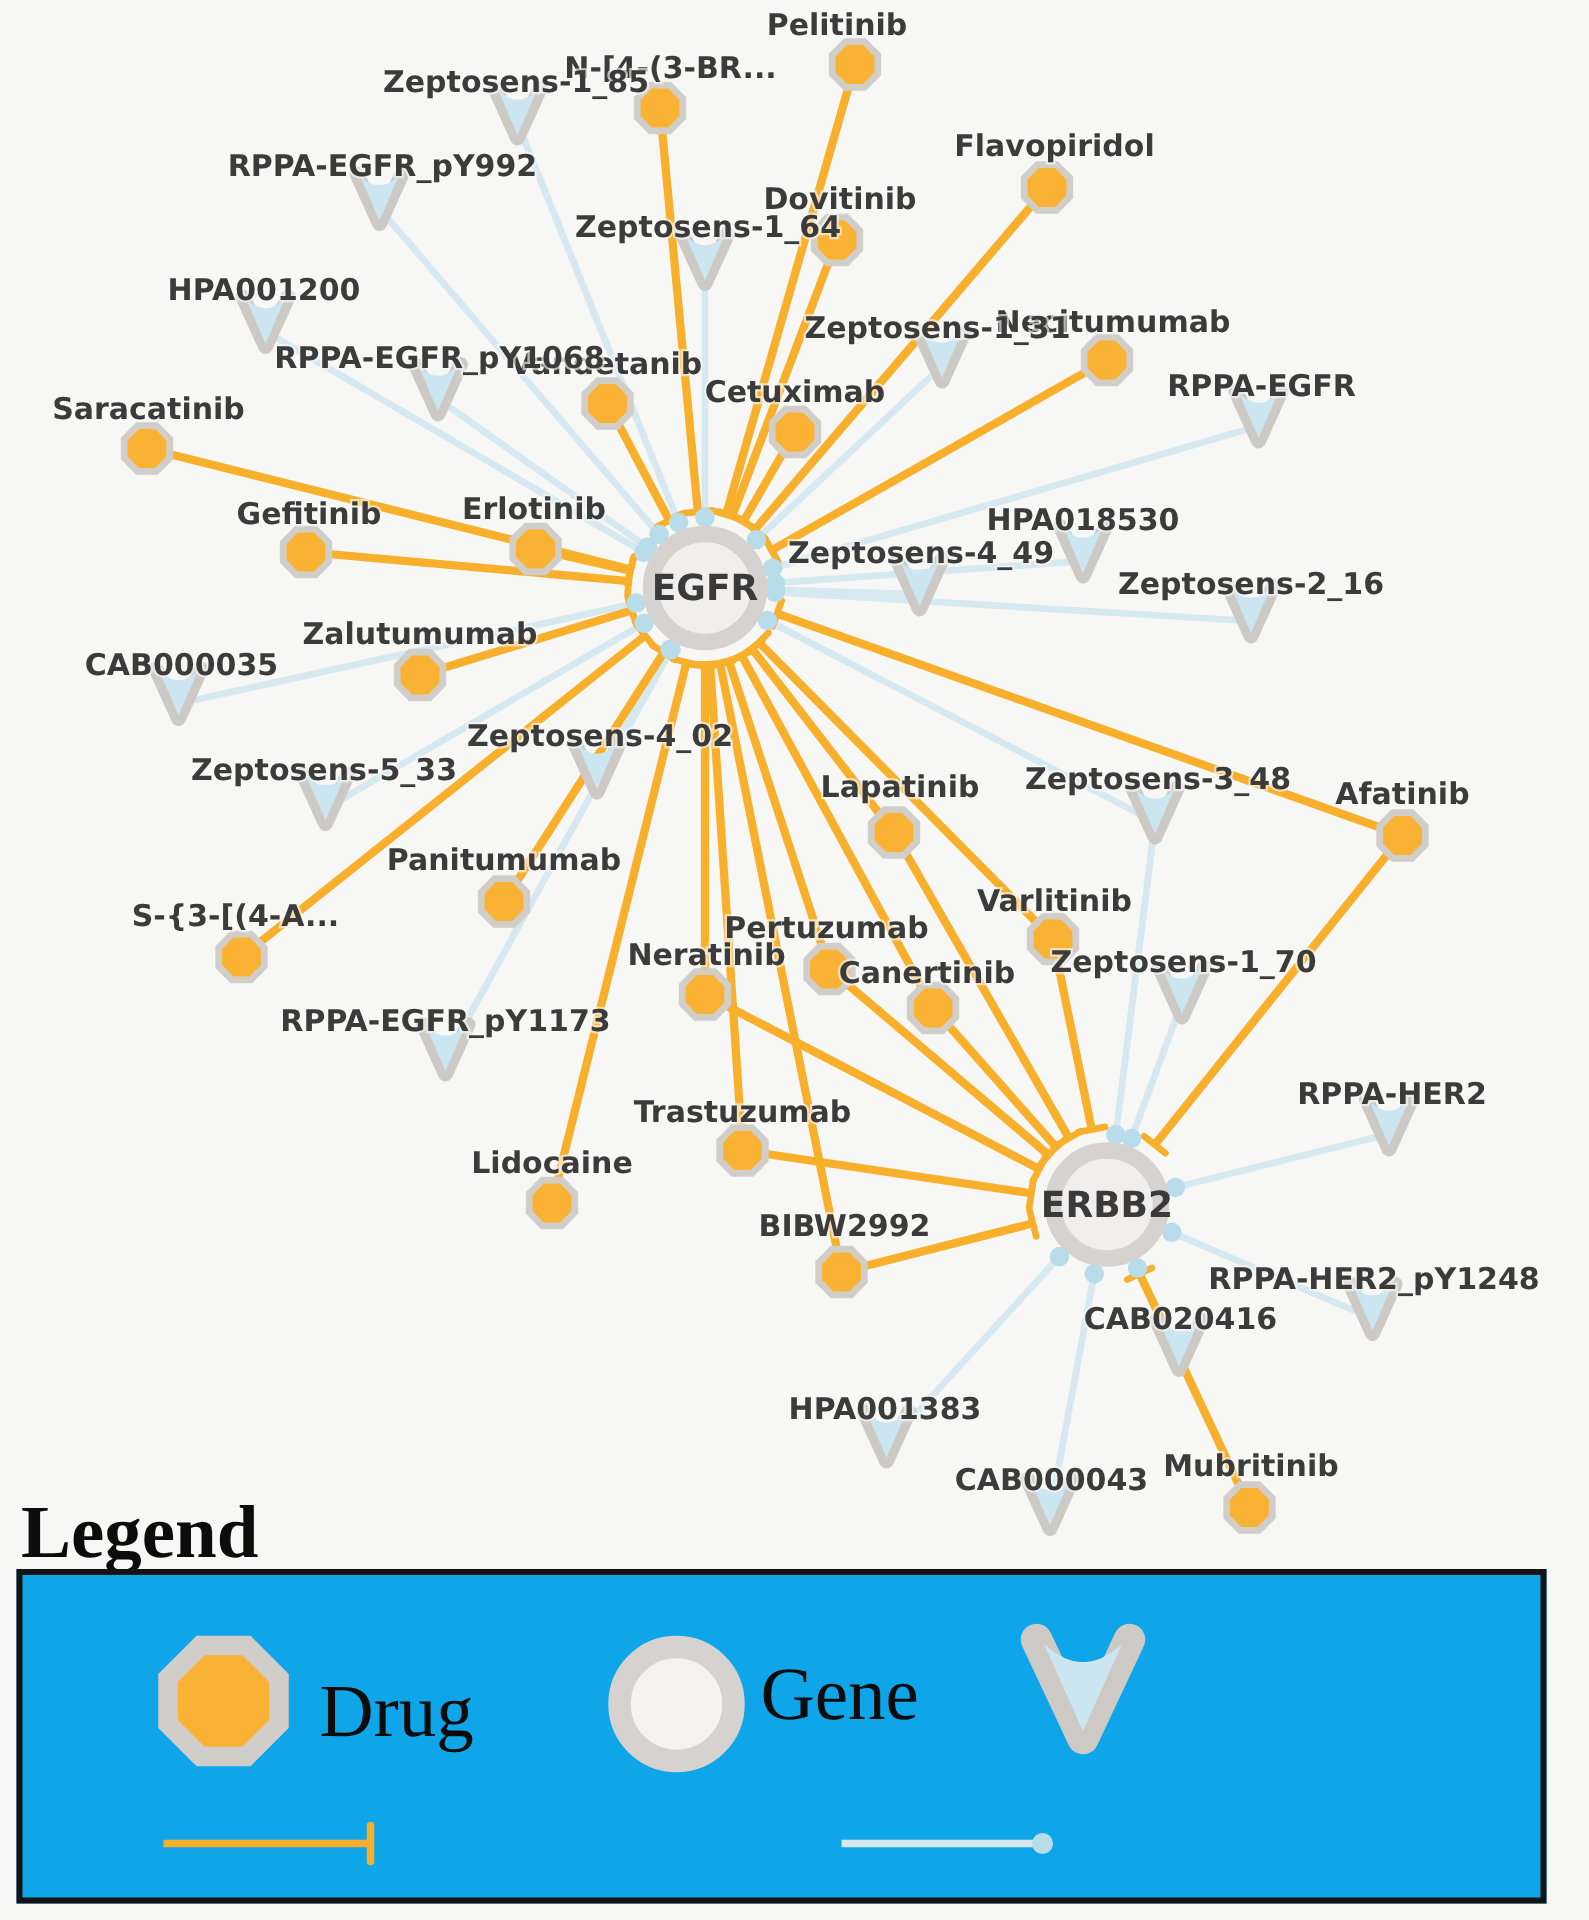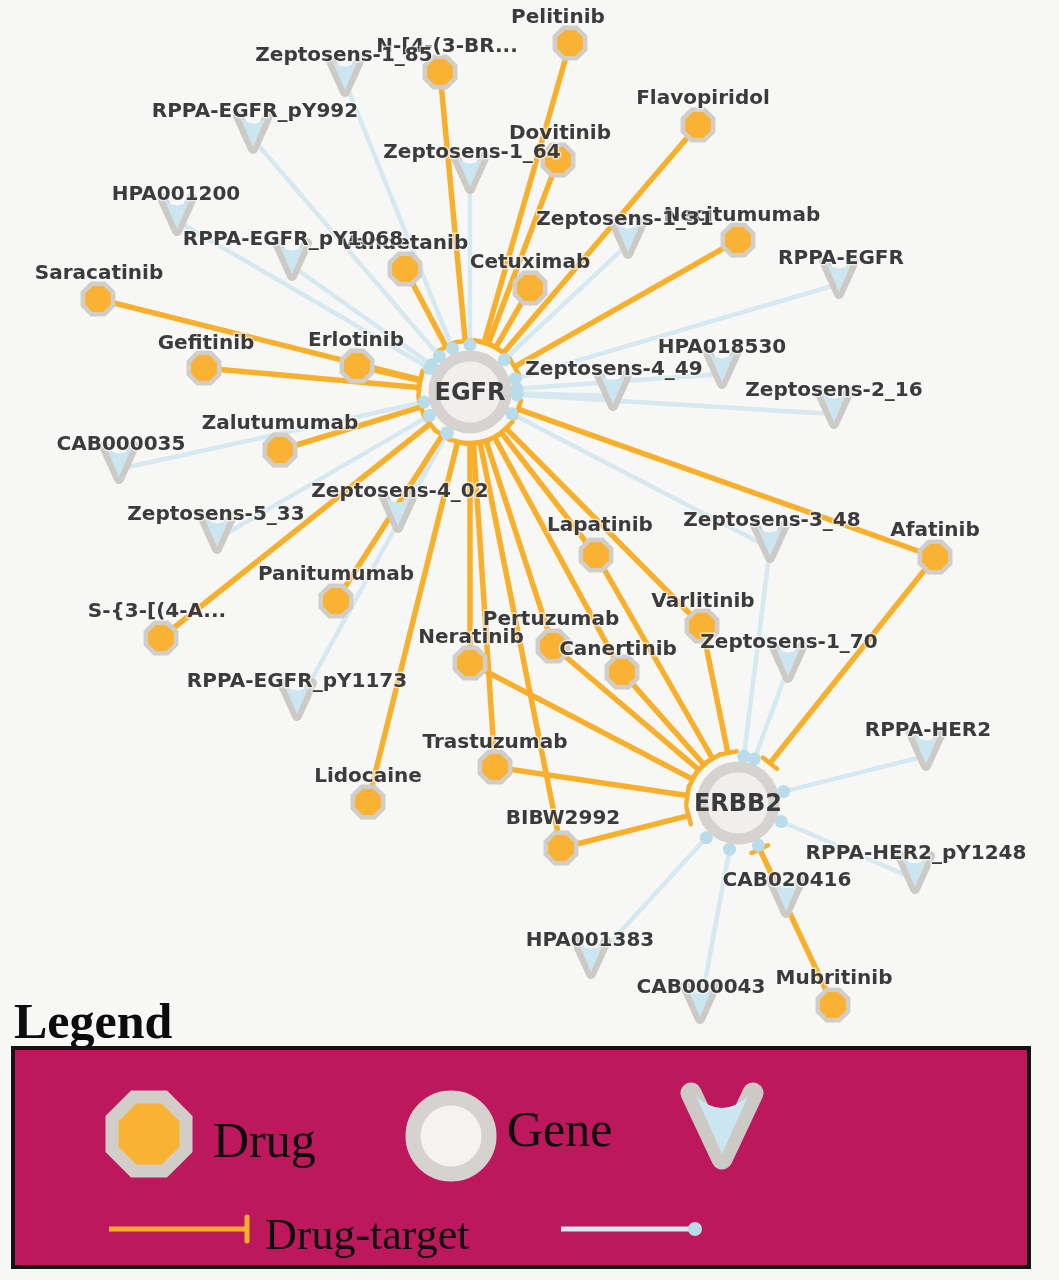--- a/index.html
+++ b/index.html
@@ -21,21 +21,21 @@
   }
   
   #legend-title{
     position:absolute;left:14px;top:994px;z-index:3;
     font-family:"Liberation Serif","DejaVu Serif",serif;
     font-weight:700;font-size:50px;color:#0c0c0c;line-height:1.1;
   }
   #legend-box{
     position:absolute;left:11px;top:1046px;width:1020px;height:223px;
     border:4px solid #141414;box-sizing:border-box;z-index:3;
-    background:#be185d;
+    background:#0ea5e9;
   }
   .legend-item-label{
     position:absolute;
     font-family:"Liberation Serif","DejaVu Serif",serif;
     color:#0c0c0c;white-space:nowrap;
   }
   .big-label{font-size:50px;line-height:58px;}
   .edge-label{font-size:44px;line-height:50px;}
   .licon{position:absolute;}
 </style>
@@ -335,19 +335,18 @@
       <g transform="translate(45,60)">
         <path d="M -31 -46 L 0 20 L 31 -46" fill="none" stroke="#cdcac6" stroke-width="21" stroke-linecap="round" stroke-linejoin="round"></path>
         <path d="M -26 -43 L 0 15 L 26 -43 Q 0 -19 -26 -43 Z" fill="#cbe5f1"></path>
       </g>
     </svg>
 
   <svg class="licon" style="left:90px;top:161px" width="160" height="36" viewBox="0 0 160 36">
       <line x1="4" y1="18" x2="142" y2="18" stroke="#f8b02c" stroke-width="5"></line>
       <line x1="142" y1="6" x2="142" y2="30" stroke="#f8b02c" stroke-width="5" stroke-linecap="round"></line>
     </svg>
-  <div class="legend-item-label edge-label" style="left:250px;top:160px">Drug-target</div>
 
   <svg class="licon" style="left:542px;top:161px" width="160" height="36" viewBox="0 0 160 36">
       <line x1="4" y1="18" x2="138" y2="18" stroke="#d6e9f0" stroke-width="5"></line>
       <circle cx="138" cy="18" r="7" fill="#b9dcea"></circle>
     </svg>
 </div>
 
 </body></html>

